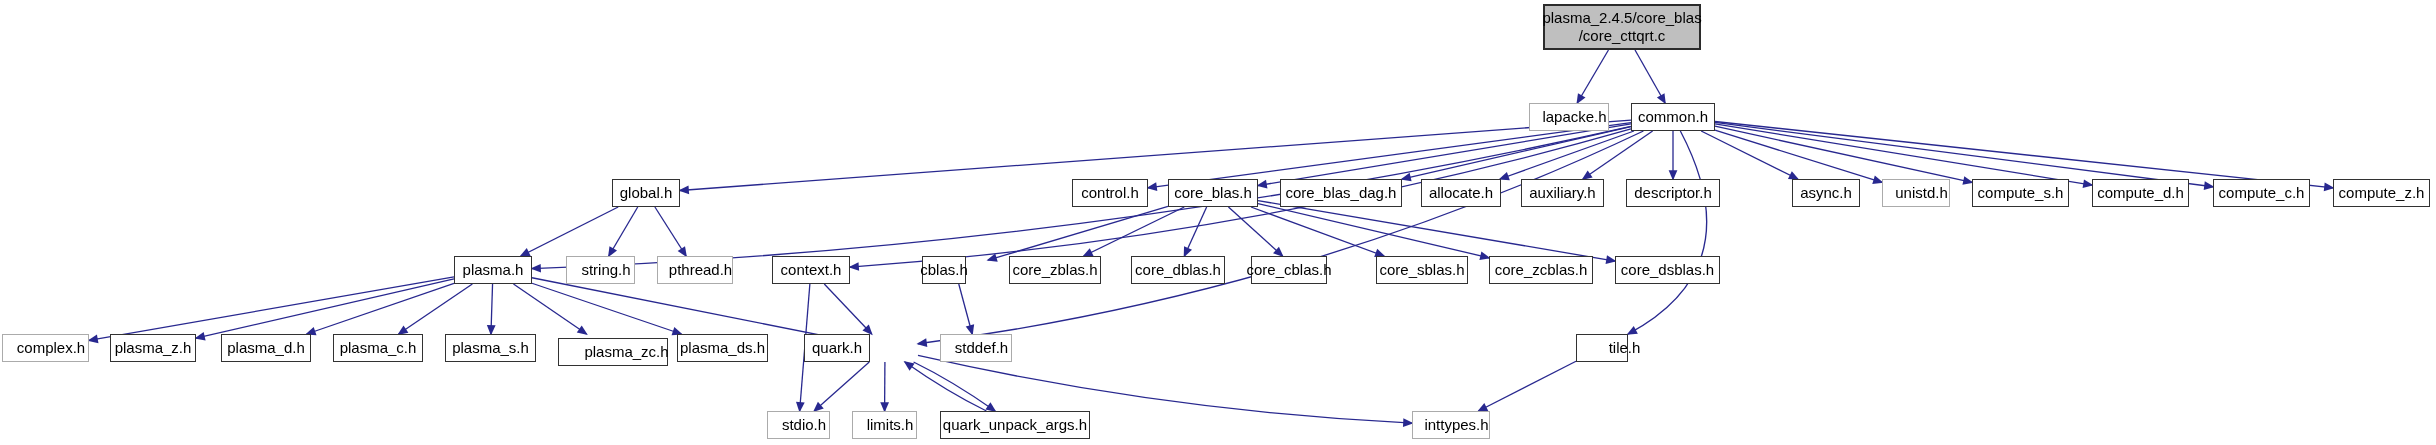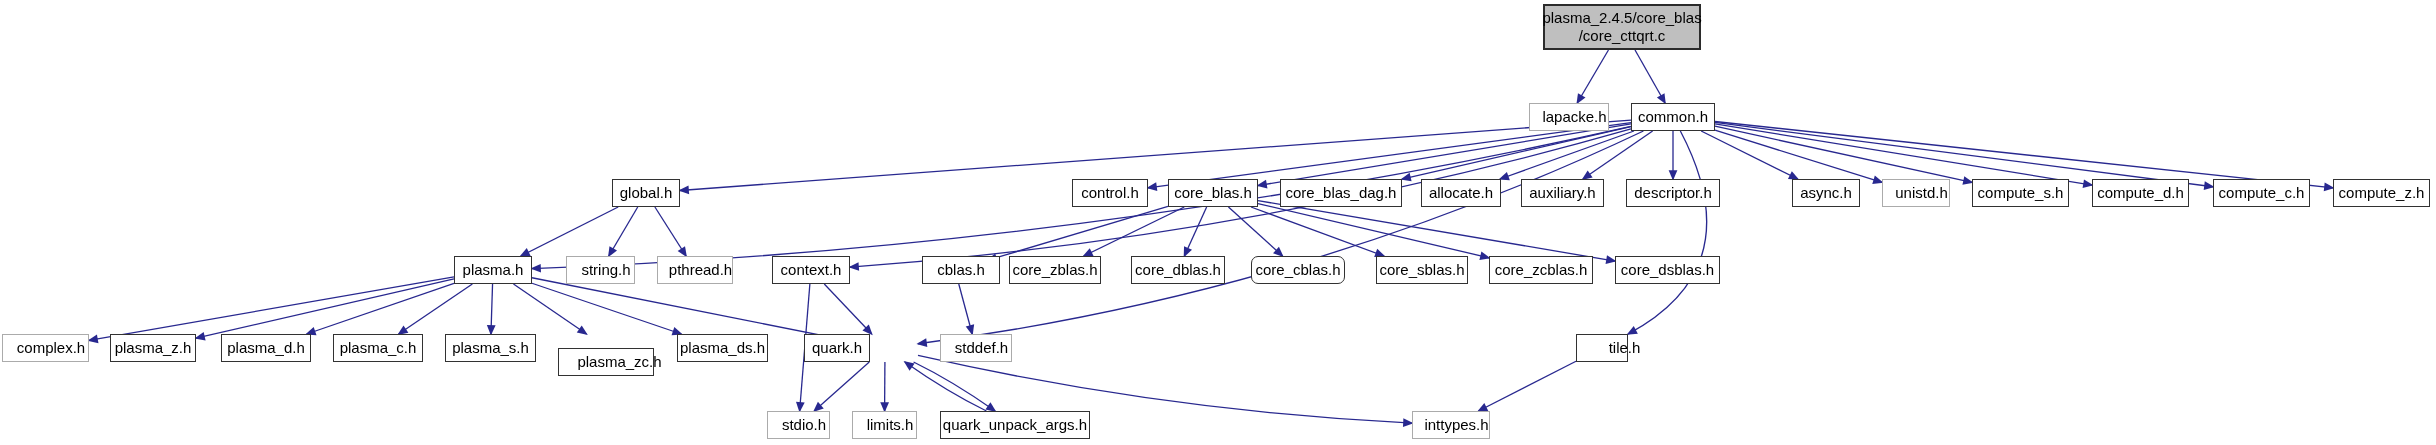--- a/index.html
+++ b/index.html
@@ -103,33 +103,33 @@
       <div class="node internal" style="left: 1792px; top: 179px; width: 68px; height: 28px;">async.h</div>
       <div class="node external" style="left: 1882px; top: 179px; width: 68px; height: 28px;">unistd.h</div>
       <div class="node internal" style="left: 1972px; top: 179px; width: 97px; height: 28px;">compute_s.h</div>
       <div class="node internal" style="left: 2092px; top: 179px; width: 97px; height: 28px;">compute_d.h</div>
       <div class="node internal" style="left: 2213px; top: 179px; width: 97px; height: 28px;">compute_c.h</div>
       <div class="node internal" style="left: 2333px; top: 179px; width: 97px; height: 28px;">compute_z.h</div>
       <div class="node internal" style="left: 454px; top: 256px; width: 78px; height: 28px;">plasma.h</div>
       <div class="node external" style="left: 566px; top: 256px; width: 69px; height: 28px;">string.h</div>
       <div class="node external" style="left: 657px; top: 256px; width: 76px; height: 28px;">pthread.h</div>
       <div class="node internal" style="left: 772px; top: 256px; width: 78px; height: 28px;">context.h</div>
-      <div class="node internal" style="left: 922px; top: 256px; width: 78px; height: 28px;">cblas.h</div>
+      <div class="node internal" style="left: 922px; top: 256px; width: 44px; height: 28px;">cblas.h</div>
       <div class="node internal" style="left: 1009px; top: 256px; width: 92px; height: 28px;">core_zblas.h</div>
       <div class="node internal" style="left: 1131px; top: 256px; width: 94px; height: 28px;">core_dblas.h</div>
-      <div class="node internal" style="left: 1251px; top: 256px; width: 94px; height: 28px; border-radius: 7px;">core_cblas.h</div>
+      <div class="node internal" style="left: 1251px; top: 256px; width: 76px; height: 28px;">core_cblas.h</div>
       <div class="node internal" style="left: 1376px; top: 256px; width: 92px; height: 28px;">core_sblas.h</div>
       <div class="node internal" style="left: 1489px; top: 256px; width: 104px; height: 28px;">core_zcblas.h</div>
       <div class="node internal" style="left: 1615px; top: 256px; width: 105px; height: 28px;">core_dsblas.h</div>
       <div class="node external" style="left: 2px; top: 334px; width: 87px; height: 28px;">complex.h</div>
       <div class="node internal" style="left: 110px; top: 334px; width: 86px; height: 28px;">plasma_z.h</div>
       <div class="node internal" style="left: 221px; top: 334px; width: 90px; height: 28px;">plasma_d.h</div>
       <div class="node internal" style="left: 333px; top: 334px; width: 90px; height: 28px;">plasma_c.h</div>
       <div class="node internal" style="left: 445px; top: 334px; width: 91px; height: 28px;">plasma_s.h</div>
-      <div class="node internal" style="left: 558px; top: 348px; width: 96px; height: 28px; padding-left: 27px;">plasma_zc.h</div>
+      <div class="node internal" style="left: 558px; top: 338px; width: 110px; height: 28px; padding-left: 27px;">plasma_zc.h</div>
       <div class="node internal" style="left: 677px; top: 334px; width: 91px; height: 28px;">plasma_ds.h</div>
       <div class="node internal" style="left: 804px; top: 334px; width: 66px; height: 28px;">quark.h</div>
       <div class="node external" style="left: 940px; top: 334px; width: 72px; height: 28px;">stddef.h</div>
       <div class="node internal" style="left: 1576px; top: 334px; width: 52px; height: 28px; padding-left: 45px;">tile.h</div>
       <div class="node external" style="left: 767px; top: 411px; width: 63px; height: 28px;">stdio.h</div>
       <div class="node external" style="left: 852px; top: 411px; width: 65px; height: 28px;">limits.h</div>
       <div class="node internal" style="left: 940px; top: 411px; width: 150px; height: 28px;">quark_unpack_args.h</div>
       <div class="node external" style="left: 1412px; top: 411px; width: 78px; height: 28px;">inttypes.h</div>
     </div>
 </div>

